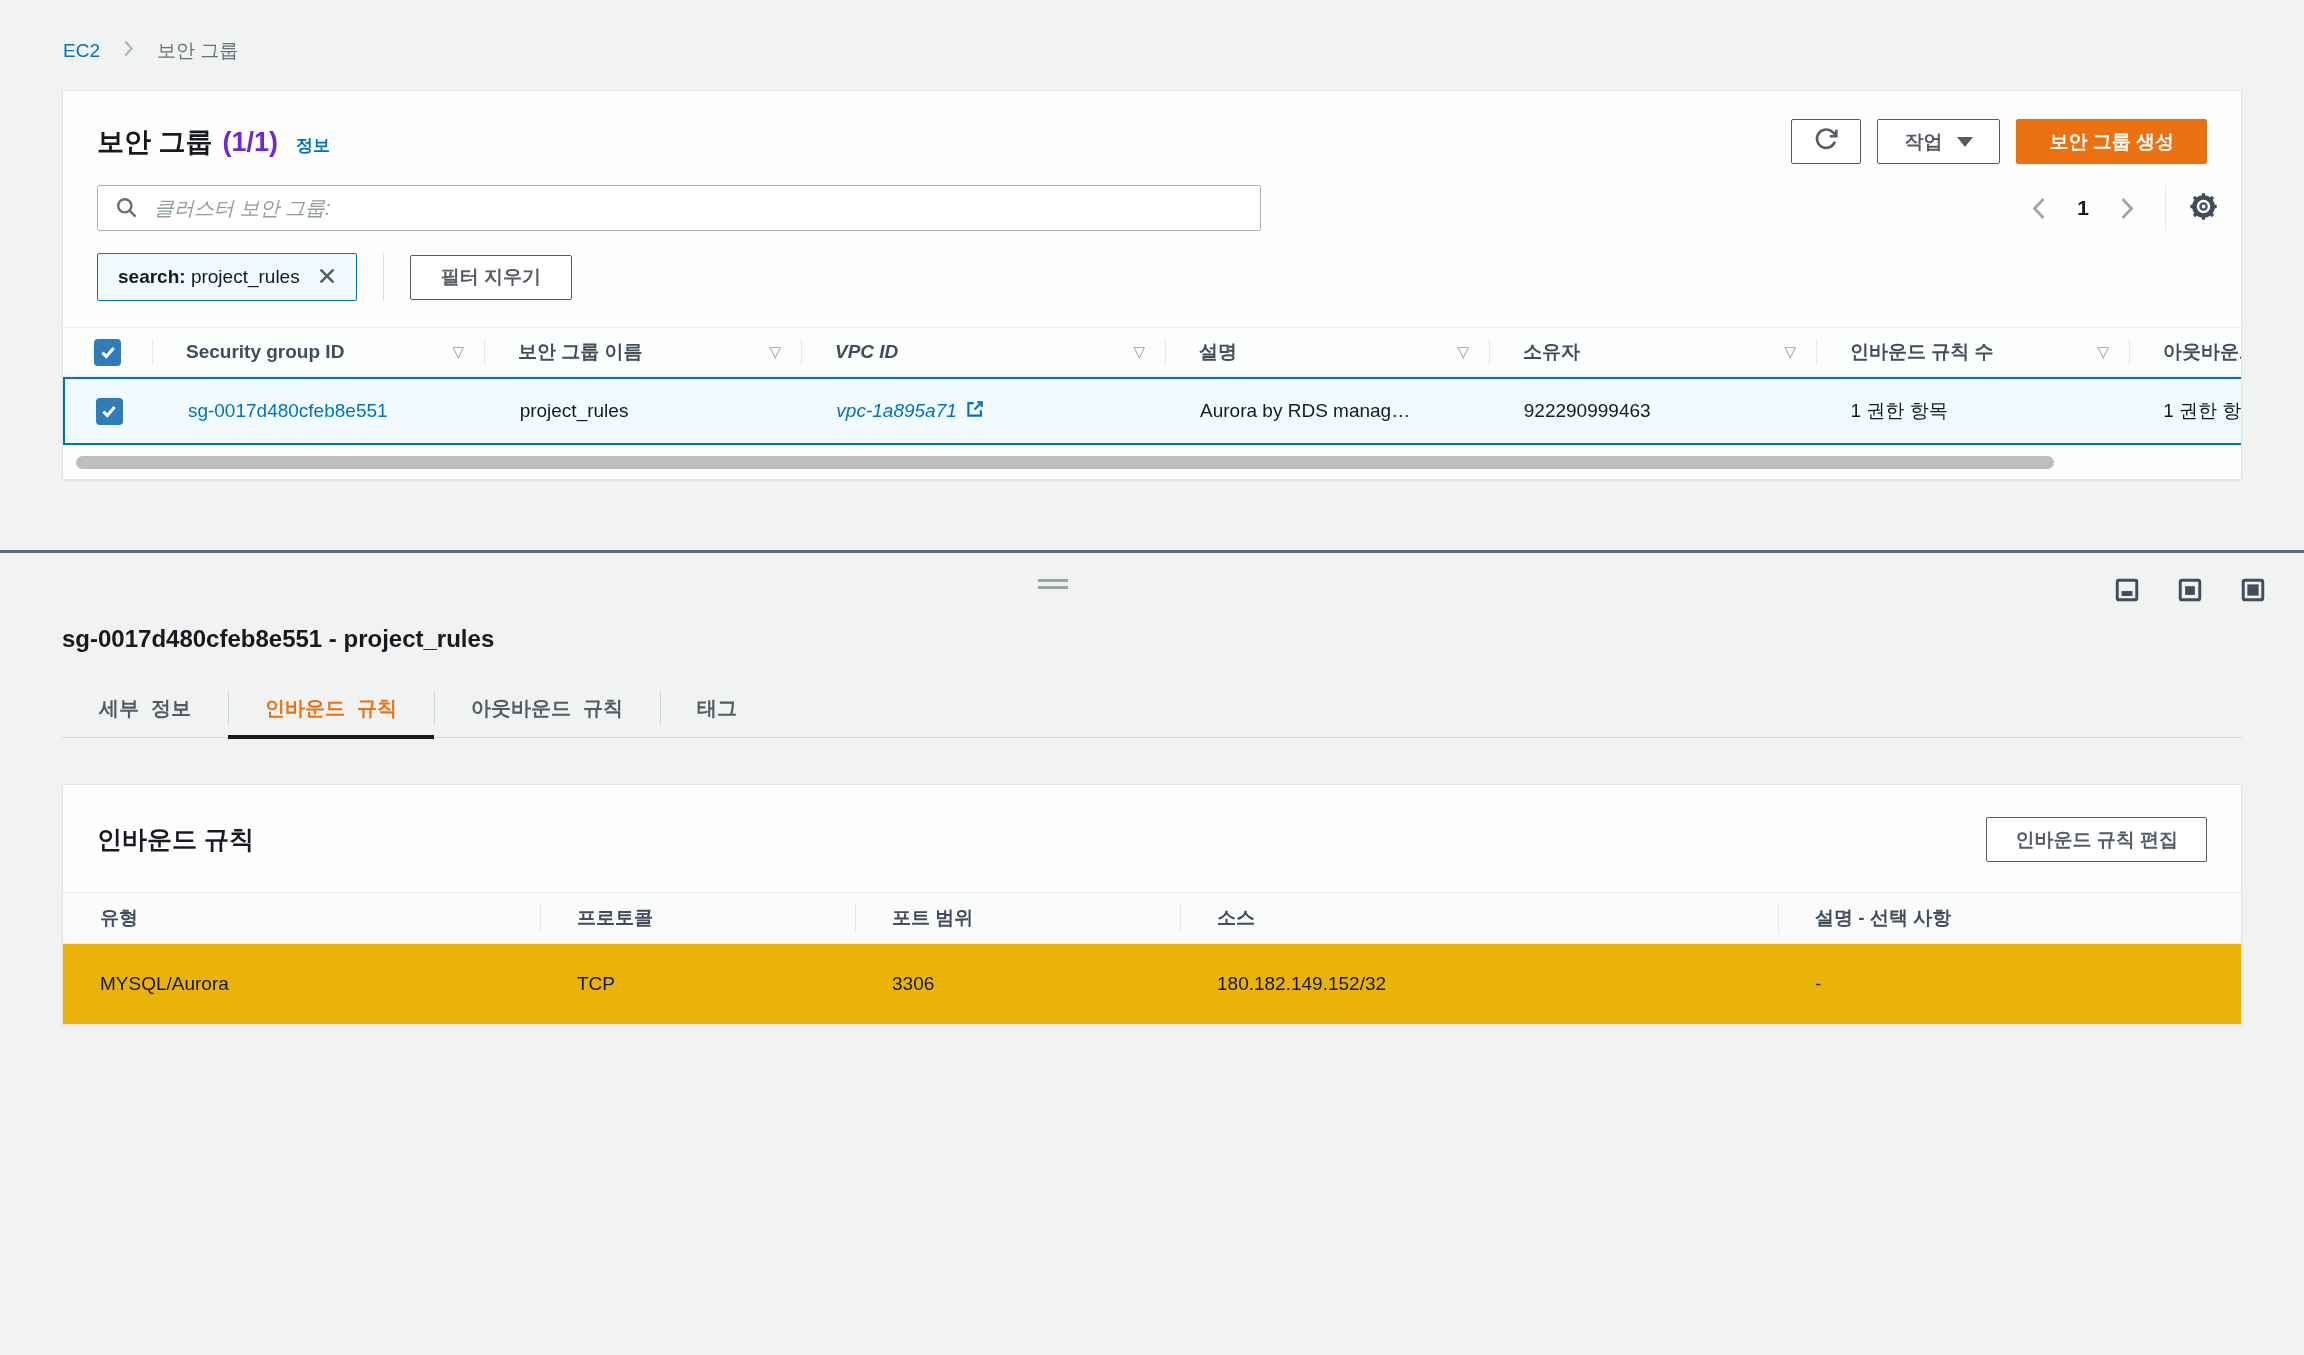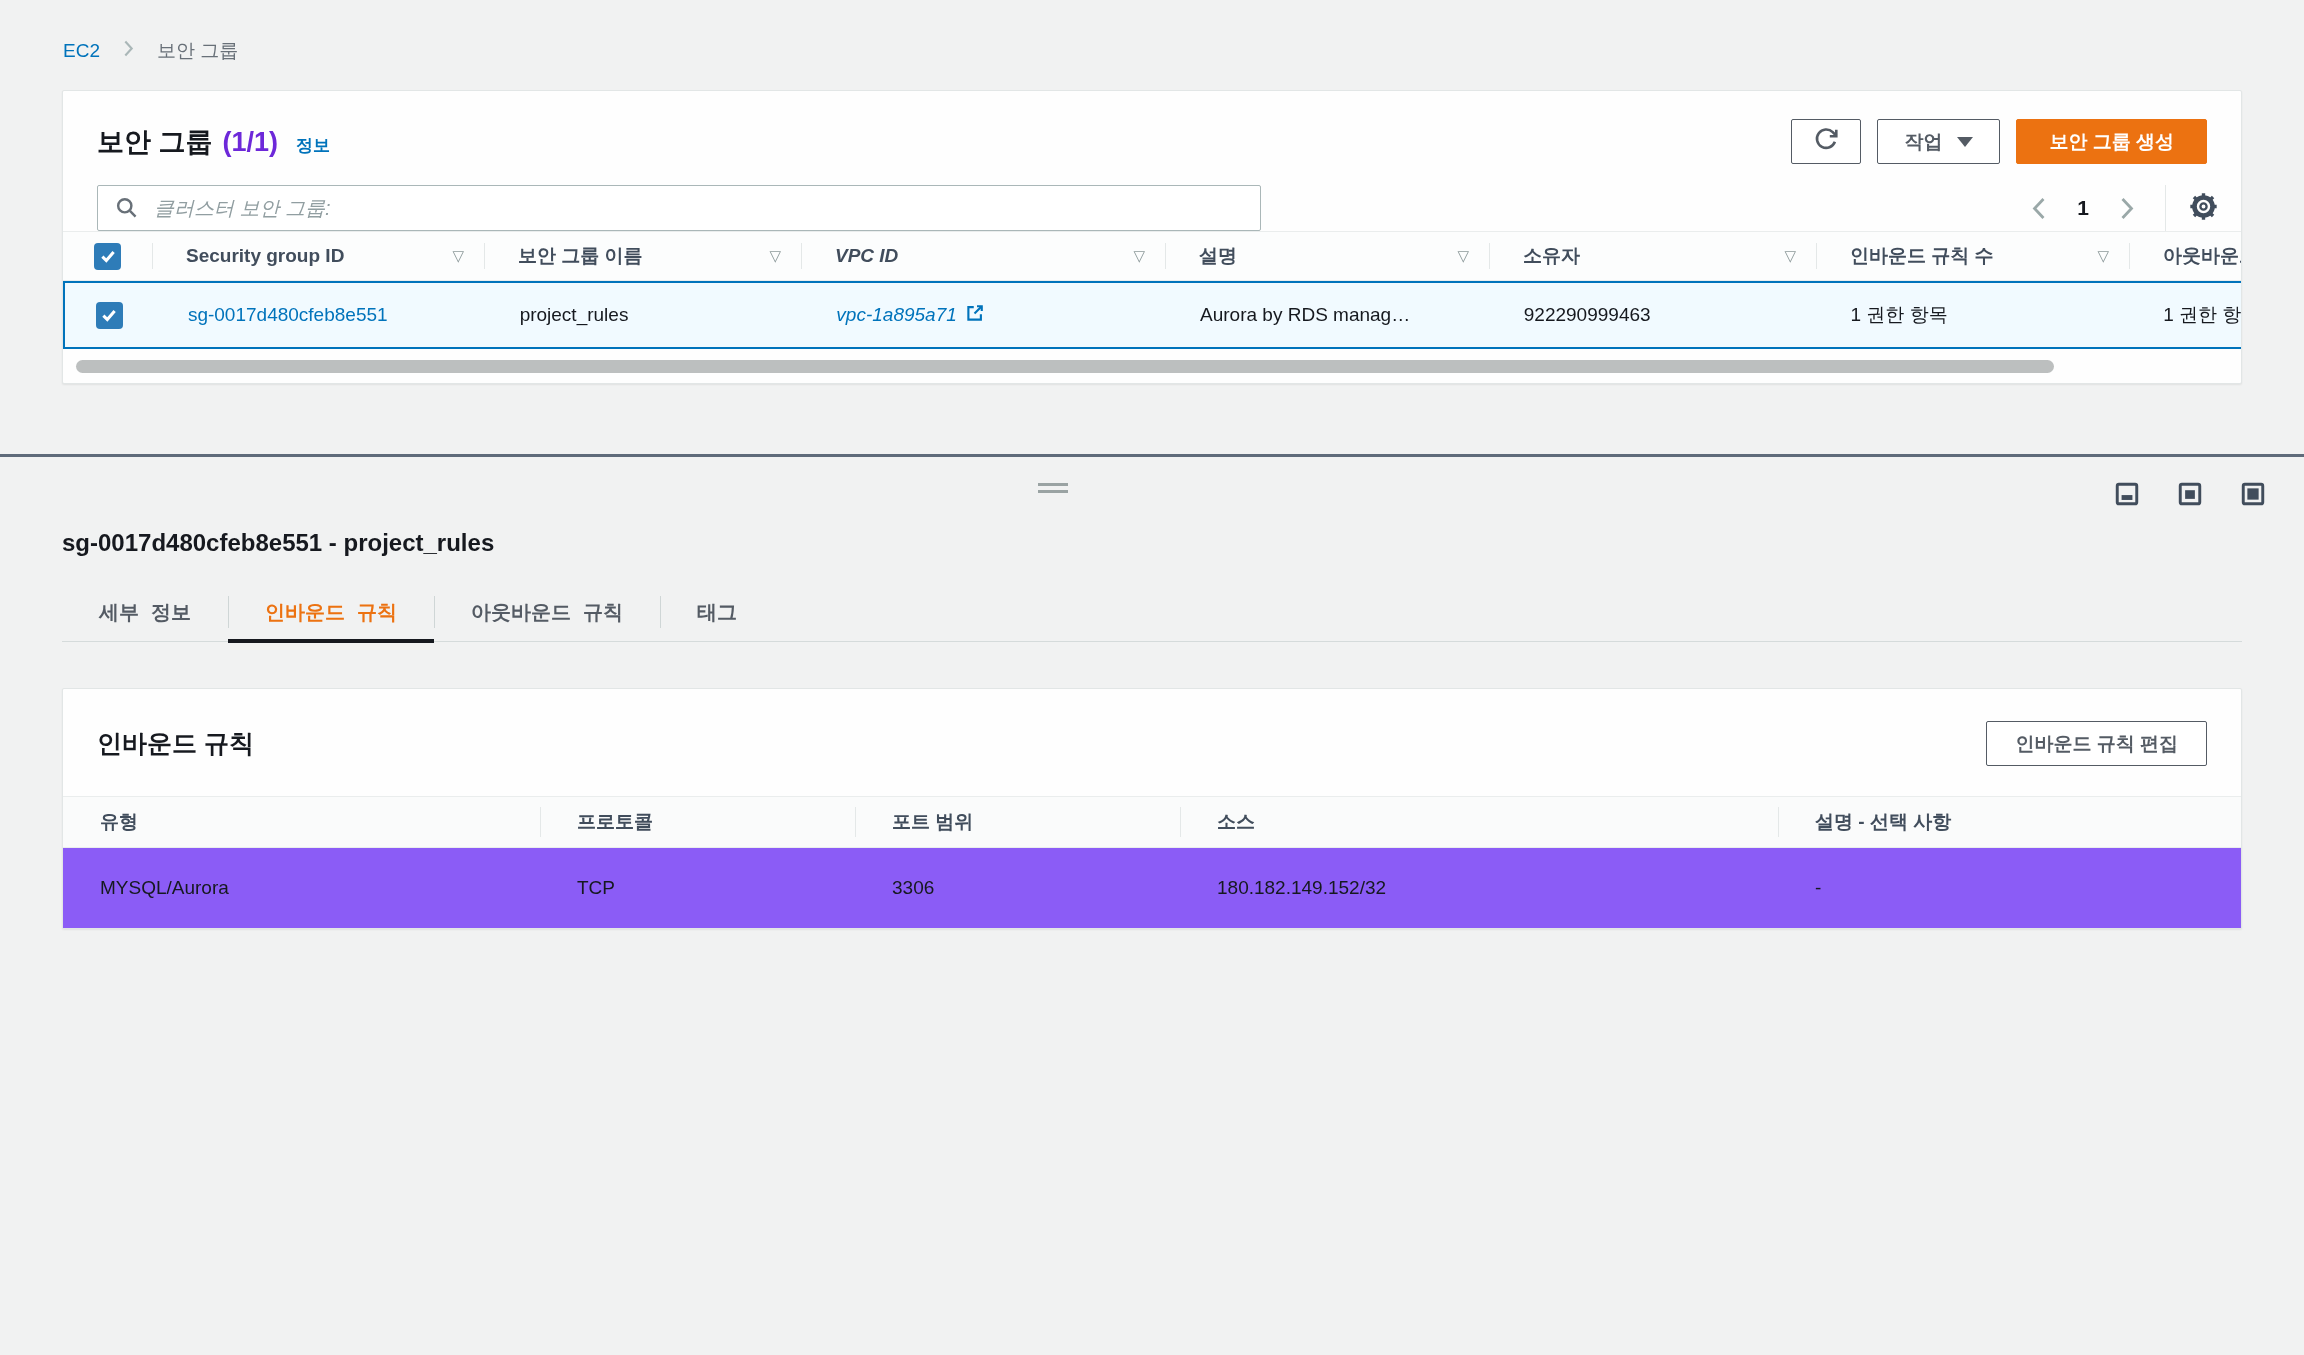--- a/index.html
+++ b/index.html
@@ -103,21 +103,21 @@
   .tab.active::after{content:"";position:absolute;left:0;right:0;bottom:-2px;height:4px;background:#16191f;}
   
   .panel{margin:46px 0 0;background:#fefefe;border:1px solid #e2e6e6;border-radius:2px;box-shadow:0 1px 2px rgba(0,0,0,0.07);}
   .panel-header{display:flex;justify-content:space-between;align-items:center;padding:32px 34px 30px;}
   .panel-title{font-size:25px;font-weight:bold;}
   .btn-edit{padding:0 28px;}
   .rules-thead{display:flex;align-items:center;height:50px;background:#fafbfb;border-top:1px solid #eaeded;border-bottom:1px solid #eaeded;font-weight:bold;color:#414d5c;font-size:19px;}
   .rc{position:relative;box-sizing:border-box;height:100%;display:flex;align-items:center;padding-left:37px;white-space:nowrap;overflow:hidden;}
   .rc:not(.rc0)::before{content:"";position:absolute;left:0;top:10px;height:30px;width:1px;background:#e4e8e8;}
   .rc0{width:477px;}.rc1{width:315px;}.rc2{width:325px;}.rc3{width:598px;}.rc4{flex:1;}
-  .rules-row{display:flex;align-items:flex-end;height:80px;background:#8b5cf6;font-size:19px;}
+  .rules-row{display:flex;align-items:flex-end;height:80px;background:#eab308;font-size:19px;}
   .rules-row .rc::before{display:none;}
 </style>
 </head>
 <body>
 
 <div class="page">
 
   <nav class="breadcrumb">
     <a class="crumb-link">EC2</a>
     <span>
@@ -183,20 +183,37 @@
                   <path d="M12 1.8v3.4M12 18.8v3.4M1.8 12h3.4M18.8 12h3.4M4.6 4.6l2.3 2.3M17.1 17.1l2.3 2.3M19.4 4.6l-2.3 2.3M6.9 17.1l-2.3 2.3"></path>
                 </g>
               <circle cx="12" cy="12" r="7" stroke-width="3.6"></circle>
               <circle cx="12" cy="12" r="2.4" stroke-width="1.8" fill="#fefefe"></circle>
             </svg>
           </span>
         </button>
       </div>
     </div>
 
+    <div class="chips">
+      <div class="chip">
+        <span>
+          <span class="chip-key">search:</span>
+          <span class="chip-val">project_rules</span>
+        </span>
+        <button class="chip-dismiss">
+          <span>
+            <svg width="18" height="18" viewBox="0 0 14 14" fill="none" stroke="#545b64" stroke-width="1.9">
+                <path d="M2 2 L12 12 M12 2 L2 12"></path>
+              </svg>
+          </span>
+        </button>
+      </div>
+      <span class="chips-divider"></span>
+      <button class="btn btn-clear">필터 지우기</button>
+    </div>
 
     <div class="table-wrap">
       <div class="sg-table">
         <div class="sg-thead">
           <div class="hc w0">
             <span class="checkbox">
               <svg width="18" height="18" viewBox="0 0 16 16" fill="none" stroke="#fff" stroke-width="2.7">
                   <path d="M3 8.5 L6.5 12 L13 4.5"></path>
                 </svg>
             </span>

